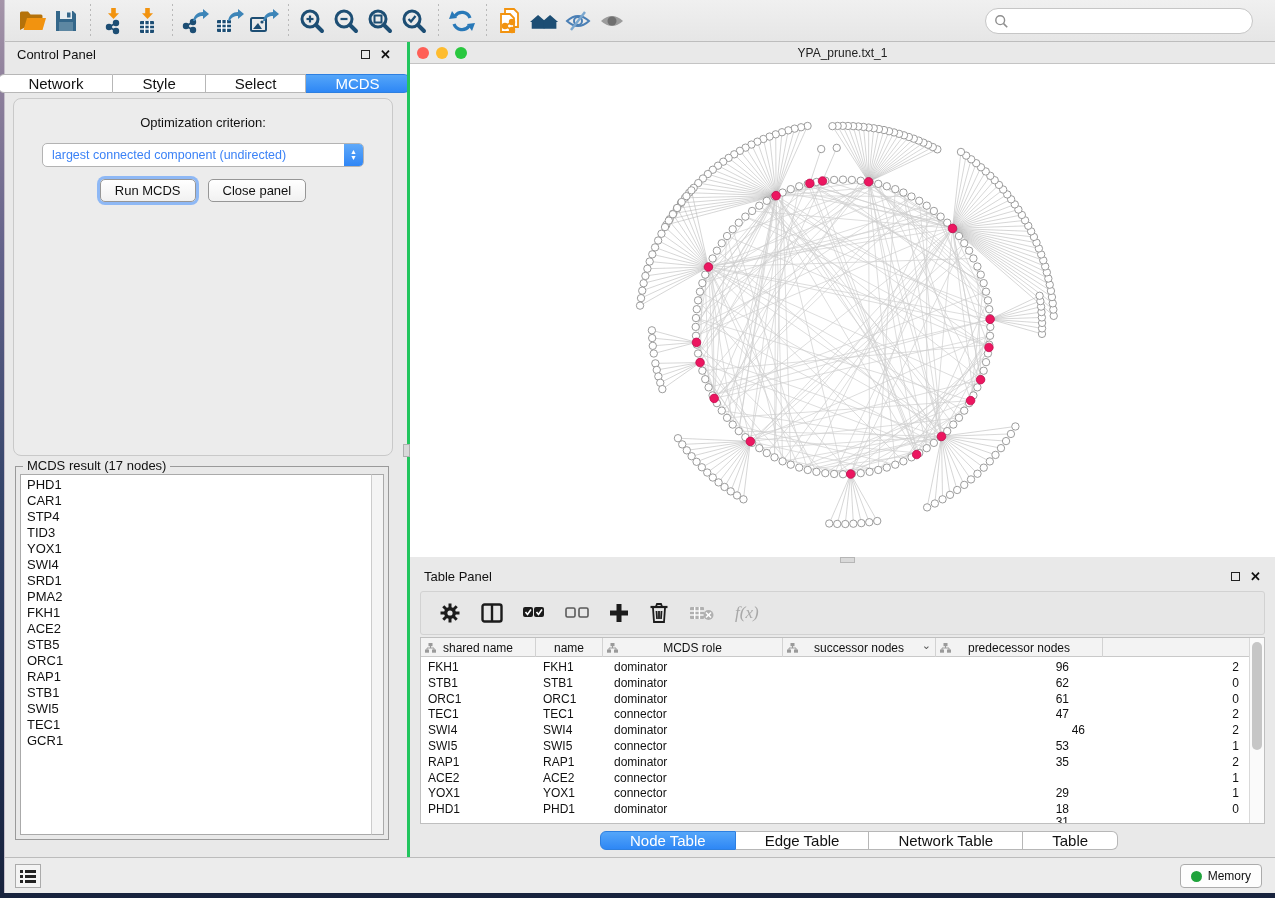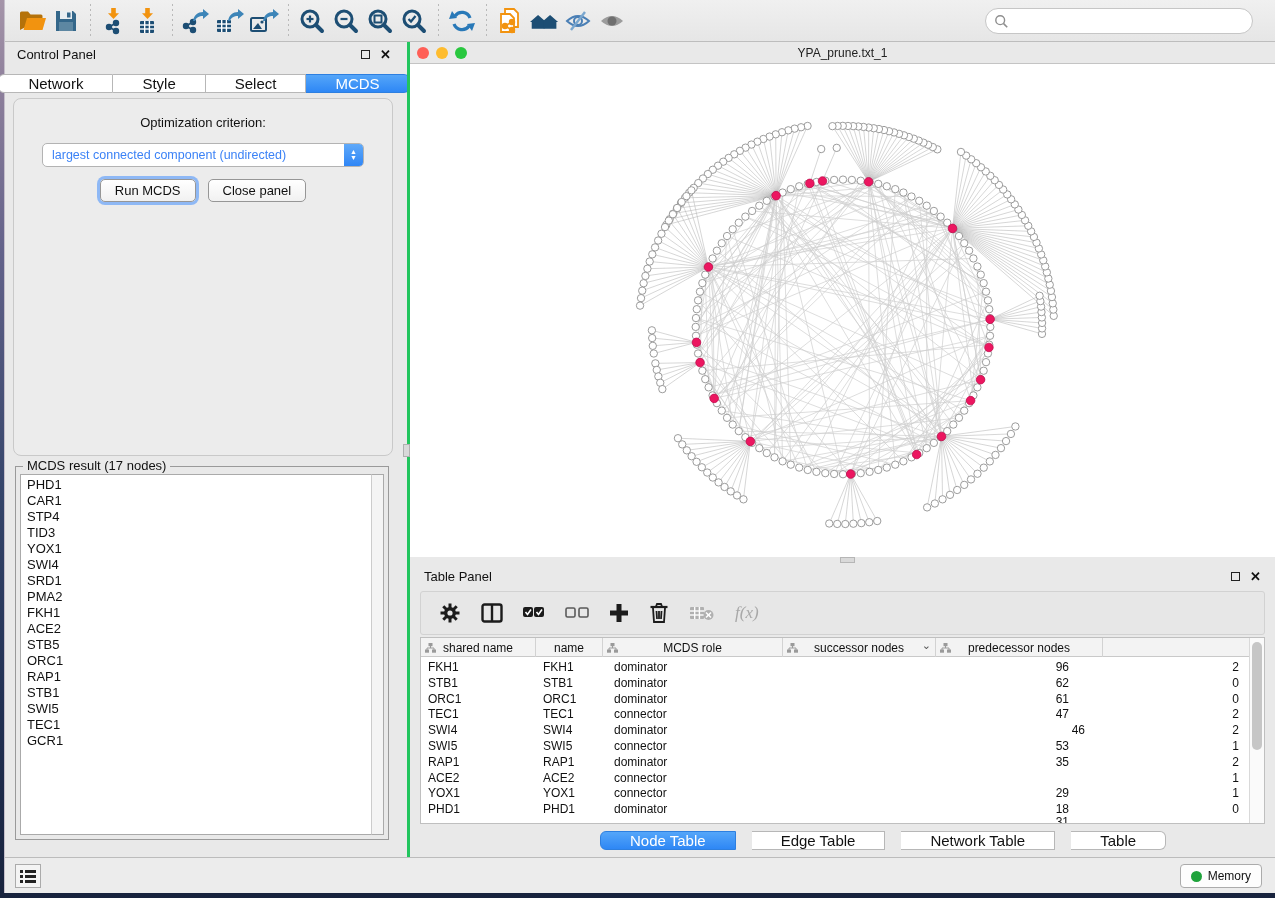--- a/index.html
+++ b/index.html
@@ -95,21 +95,21 @@
     font-size:12px; color:#111; display:flex; align-items:center; justify-content:center; }
   .nt-hcell .tree-ic { position:absolute; left:4px; top:4px; }
   .nt-hcell .sort-ic { position:absolute; right:4px; top:1px; font-size:11px; color:#555; }
   #nt-body { position:absolute; left:0; right:15px; top:19px; bottom:0; overflow:hidden; }
   .nt-row { position:absolute; left:0; right:0; height:16px; }
   .nt-cell { position:absolute; font-size:12px; color:#111; white-space:nowrap; line-height:16px; }
   #nt-scroll { position:absolute; right:0; top:0; width:15px; bottom:0;
     background:#fafafa; border-left:1px solid #d9d9d9; }
   #nt-thumb { position:absolute; left:2px; right:2px; top:4px; height:108px;
     background:#c6c6c6; border-radius:6px; }
-  #tp-tabs { position:absolute; left:190px; top:268px; display:flex;gap:16px; }
+  #tp-tabs { position:absolute; left:190px; top:268px; display:flex; }
 
   
   #status-bar { position:absolute; left:0; right:0; bottom:0; height:36px;
     background:#ececec; border-top:1px solid #bcbcbc; }
   #burger-btn { position:absolute; left:10px; top:6px; width:26px; height:24px;
     background:#f4f4f4; border:1px solid #ababab; display:flex; align-items:center; justify-content:center; }
   #memory-btn { position:absolute; right:13px; top:6px; height:24px; padding:0 10px;
     background:#fdfdfd; border:1px solid #ababab; border-radius:4px;
     display:flex; align-items:center; gap:6px; font-size:12px; color:#111; }
   #memory-dot { width:11px; height:11px; border-radius:50%; }

